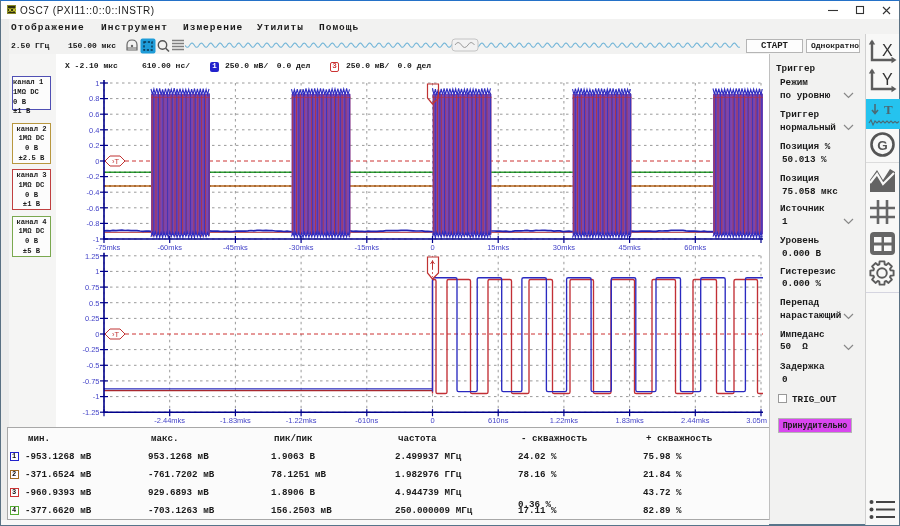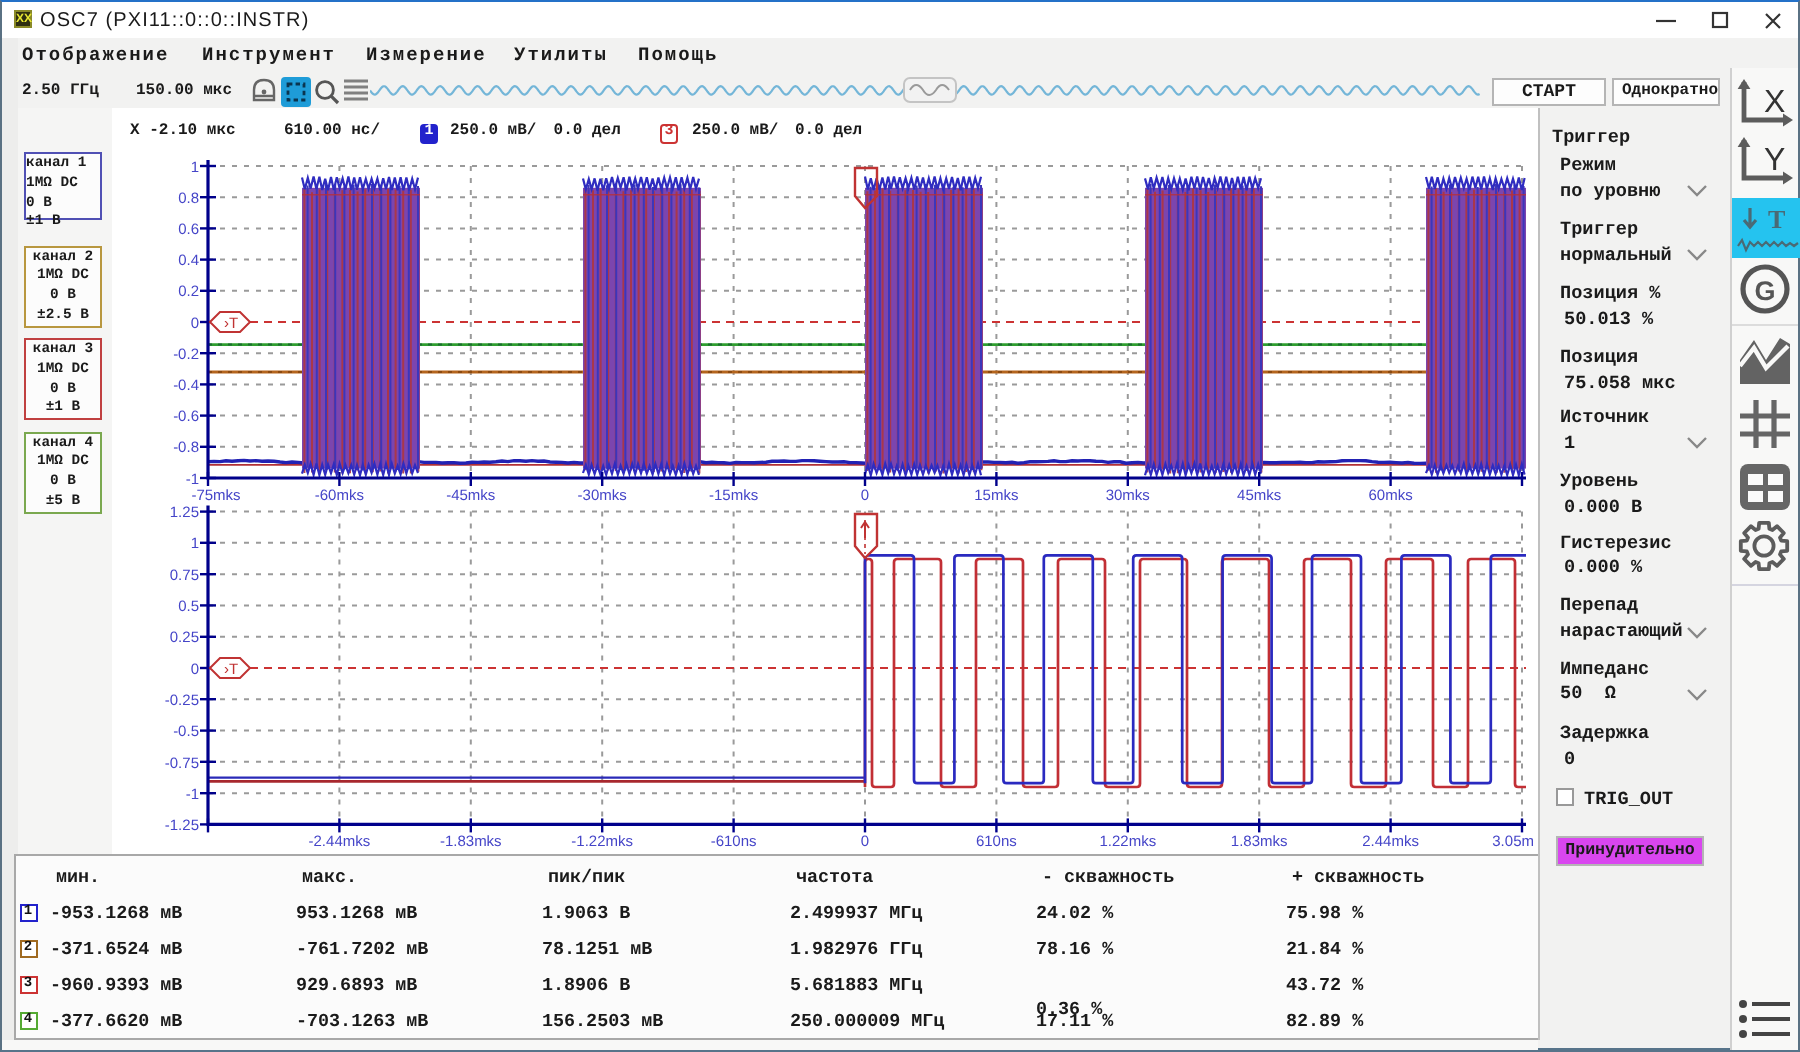--- a/index.html
+++ b/index.html
@@ -363,21 +363,21 @@
 <div class="abs t tb" style="left:24px;top:468.4px">-371.6524 мВ</div>
 <div class="abs t tb" style="left:147px;top:468.4px">-761.7202 мВ</div>
 <div class="abs t tb" style="left:270px;top:468.4px">78.1251 мВ</div>
 <div class="abs t tb" style="left:394px;top:468.4px">1.982976 ГГц</div>
 <div class="abs t tb" style="left:517px;top:468.4px">78.16 %</div>
 <div class="abs t tb" style="left:642px;top:468.4px">21.84 %</div>
 <div class="abs" style="left:8.5px;top:487.4px;width:9px;height:9px;background:#fff;border:1.2px solid #cc3333;color:#111;font:bold 7px 'Liberation Mono',monospace;text-align:center;line-height:6.5px">3</div>
 <div class="abs t tb" style="left:24px;top:486.4px">-960.9393 мВ</div>
 <div class="abs t tb" style="left:147px;top:486.4px">929.6893 мВ</div>
 <div class="abs t tb" style="left:270px;top:486.4px">1.8906 В</div>
-<div class="abs t tb" style="left:394px;top:486.4px">5.681883 МГц</div>
+<div class="abs t tb" style="left:394px;top:486.4px">4.944739 МГц</div>
 <div class="abs t tb" style="left:517px;top:498px">0.36 %</div>
 <div class="abs t tb" style="left:642px;top:486.4px">43.72 %</div>
 <div class="abs" style="left:8.5px;top:504.6px;width:9px;height:9px;background:#fff;border:1.2px solid #55aa33;color:#111;font:bold 7px 'Liberation Mono',monospace;text-align:center;line-height:6.5px">4</div>
 <div class="abs t tb" style="left:24px;top:503.6px">-377.6620 мВ</div>
 <div class="abs t tb" style="left:147px;top:503.6px">-703.1263 мВ</div>
 <div class="abs t tb" style="left:270px;top:503.6px">156.2503 мВ</div>
 <div class="abs t tb" style="left:394px;top:503.6px">250.000009 МГц</div>
 <div class="abs t tb" style="left:517px;top:503.6px">17.11 %</div>
 <div class="abs t tb" style="left:642px;top:503.6px">82.89 %</div>
 </div>

